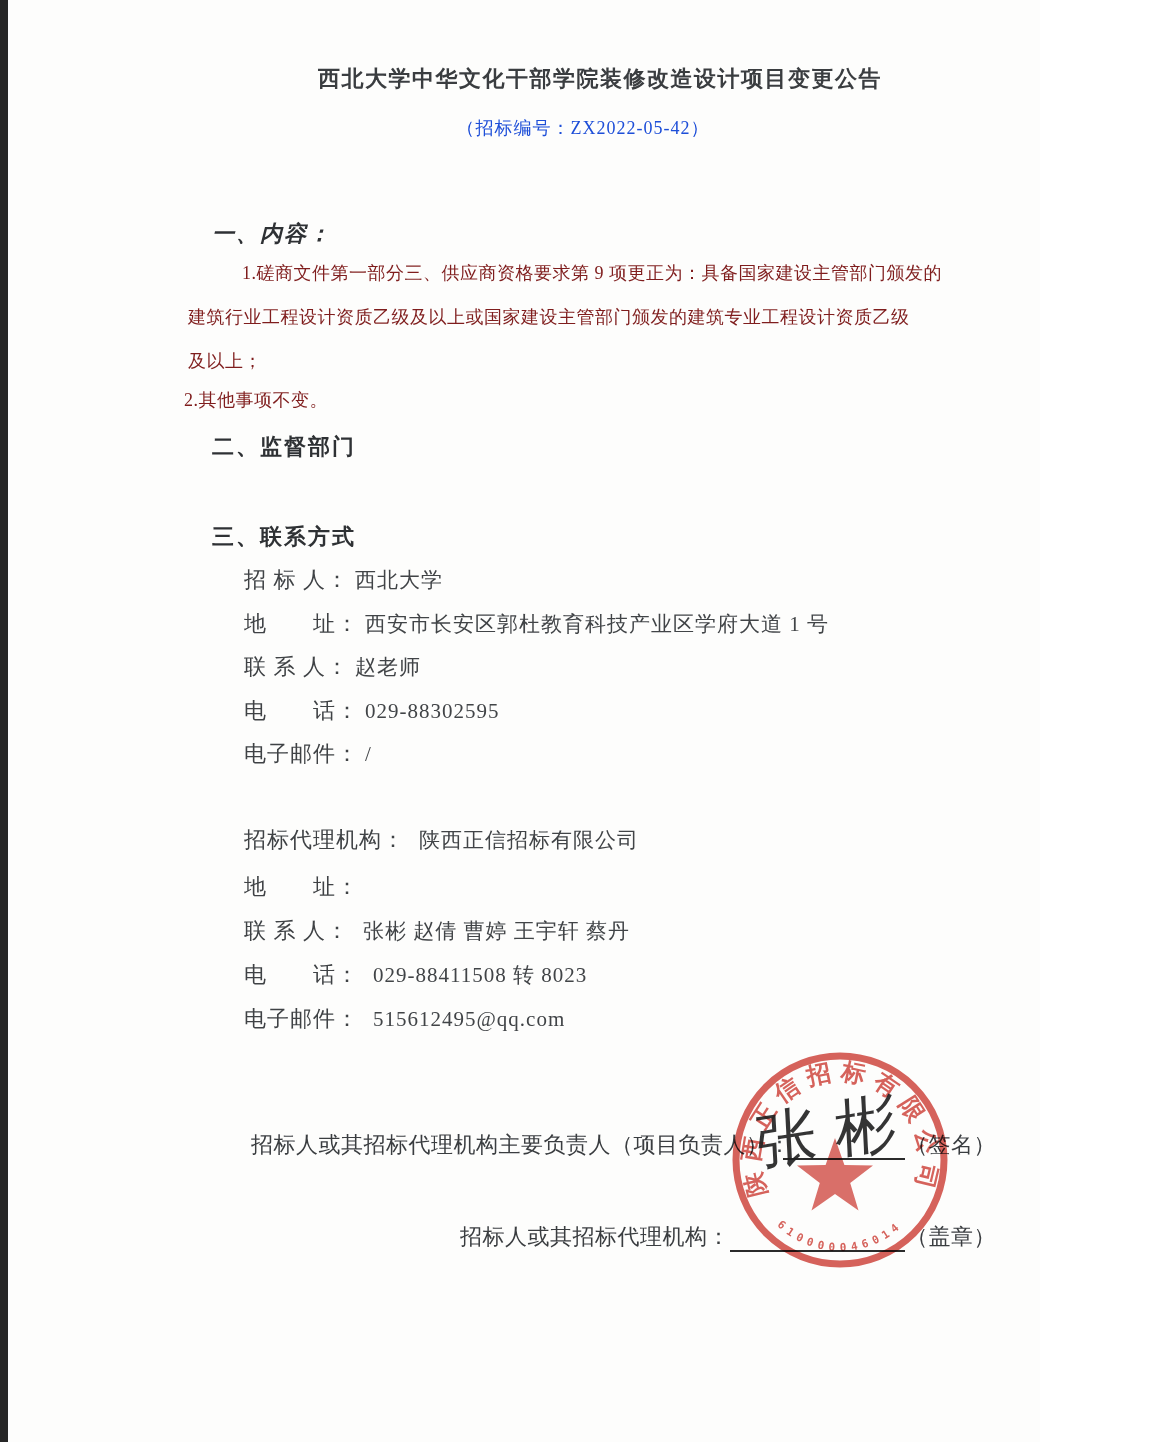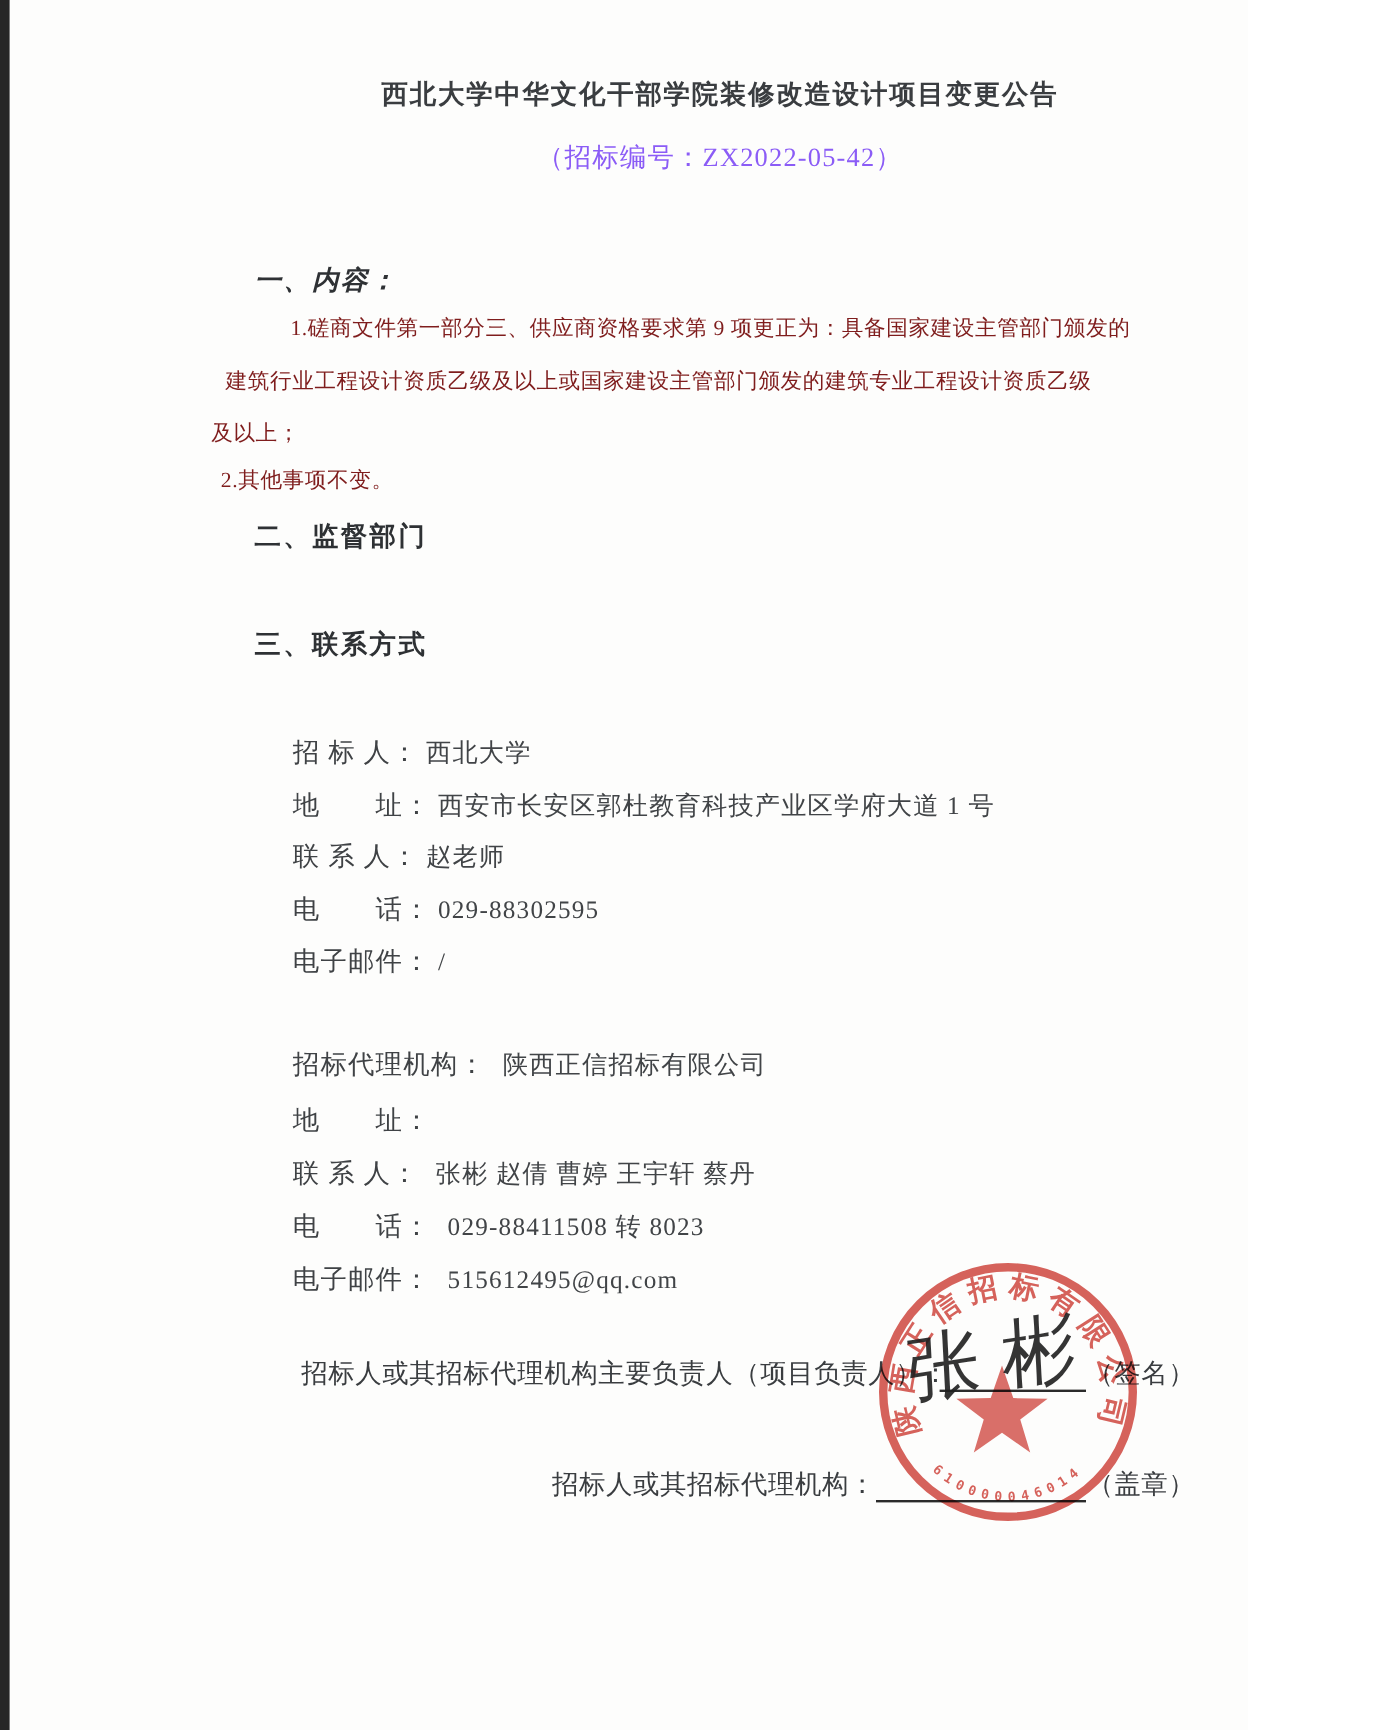--- a/index.html
+++ b/index.html
@@ -30,42 +30,42 @@
   .abs { position: absolute; white-space: nowrap; }
 
   .doc-title {
     left: 40px; top: 64px; width: 1120px;
     text-align: center;
     font-size: 22px; font-weight: 600;
     letter-spacing: 1.5px;
     color: #3a3d40;
   }
   .doc-subtitle {
-    left: 40px; top: 116px; width: 1120px;
+    left: 23px; top: 116px; width: 1120px;
     text-align: center;
-    font-size: 22px;
+    font-size: 18px;
     letter-spacing: 1px;
-    color: #8b5cf6;
+    color: #1d4ed8;
   }
 
   .sec-heading {
     font-family: "Liberation Sans", "DejaVu Sans", sans-serif;
     font-size: 22px; font-weight: 700;
     letter-spacing: 2px;
     color: #2e3134;
   }
 
   .body-text {
     font-size: 18px;
     letter-spacing: 0.5px;
     color: #7f1d1d;
   }
 
   .contact-row { display: flex; align-items: baseline; }
-  .contact-row .lbl { font-size: 22px; color: #3f4245; letter-spacing: 1px; margin-top: 47px; }
+  .contact-row .lbl { font-size: 22px; color: #3f4245; letter-spacing: 1px; }
   .contact-row .val { font-size: 21px; color: #414447; letter-spacing: 1px; }
   .gap-sm .val { margin-left: 6px; }
   .gap-lg .val { margin-left: 14px; }
 
   .signoff-label { font-size: 22px; color: #3a3d40; letter-spacing: 0.5px; }
   .sign-underline {
     position: absolute;
     border-top: 2px solid #2b2b2b;
     height: 0;
   }
@@ -113,21 +113,21 @@
 <div class="page">
 
   <div class="scan-edge"></div>
 
   <div class="abs doc-title">西北大学中华文化干部学院装修改造设计项目变更公告</div>
   <div class="abs doc-subtitle">（招标编号：ZX2022-05-42）</div>
 
   <div class="abs sec-heading" style="left:212px; top:219px;font-style:italic;">一、内容：</div>
   <div class="abs body-text" style="left:242px; top:261px;">1.磋商文件第一部分三、供应商资格要求第 9 项更正为：具备国家建设主管部门颁发的</div>
   <div class="abs body-text" style="left:188px; top:305px;">建筑行业工程设计资质乙级及以上或国家建设主管部门颁发的建筑专业工程设计资质乙级</div>
-  <div class="abs body-text" style="left:176px; top:349px;">及以上；</div>
+  <div class="abs body-text" style="left:188px; top:349px;">及以上；</div>
   <div class="abs body-text" style="left:184px; top:388px;">2.其他事项不变。</div>
 
   <div class="abs sec-heading" style="left:212px; top:432px;">二、监督部门</div>
 
   <div class="abs sec-heading" style="left:212px; top:522px;">三、联系方式</div>
 
   <div class="abs contact-row gap-sm" style="left:244px; top:565px;">
     <span class="lbl">招 标 人：</span>
     <span class="val">西北大学</span>
   </div>

